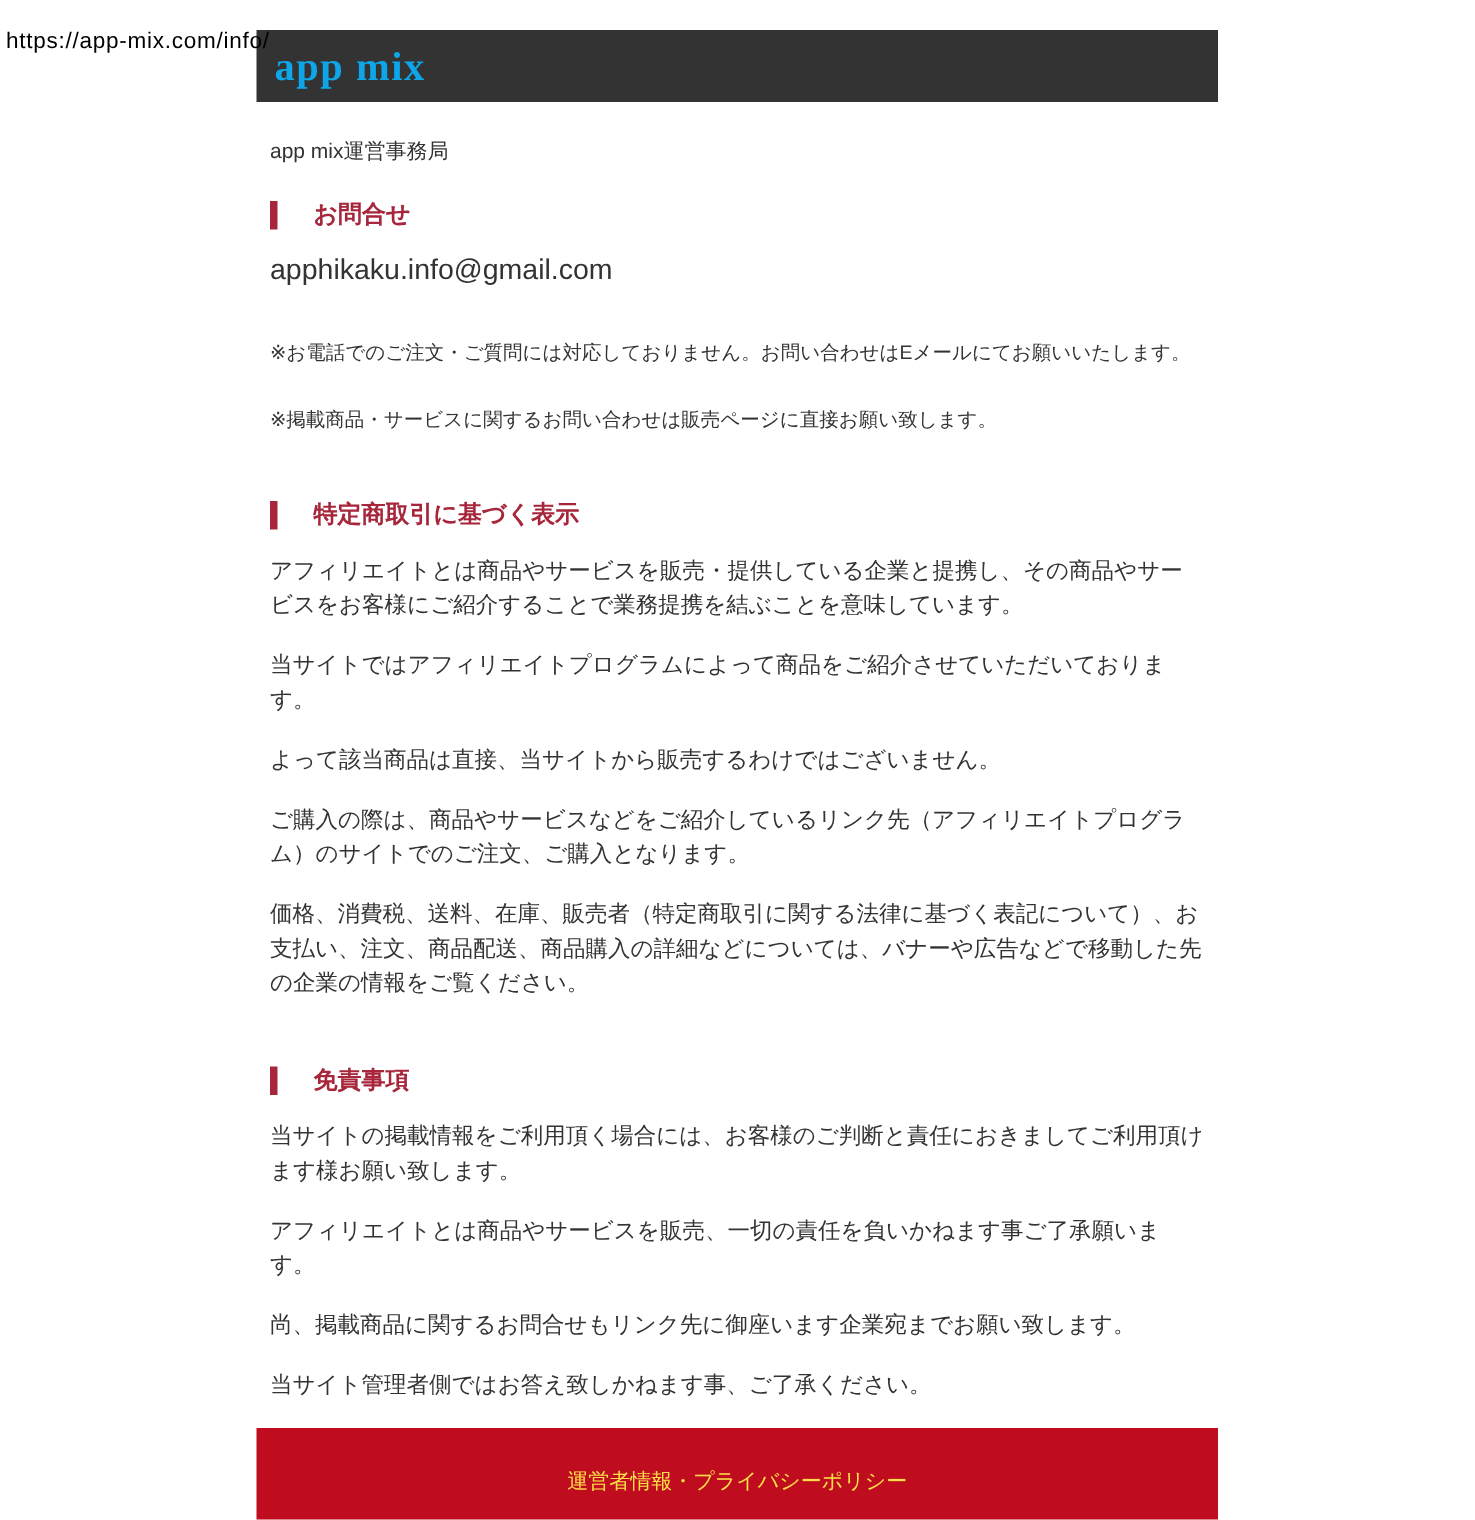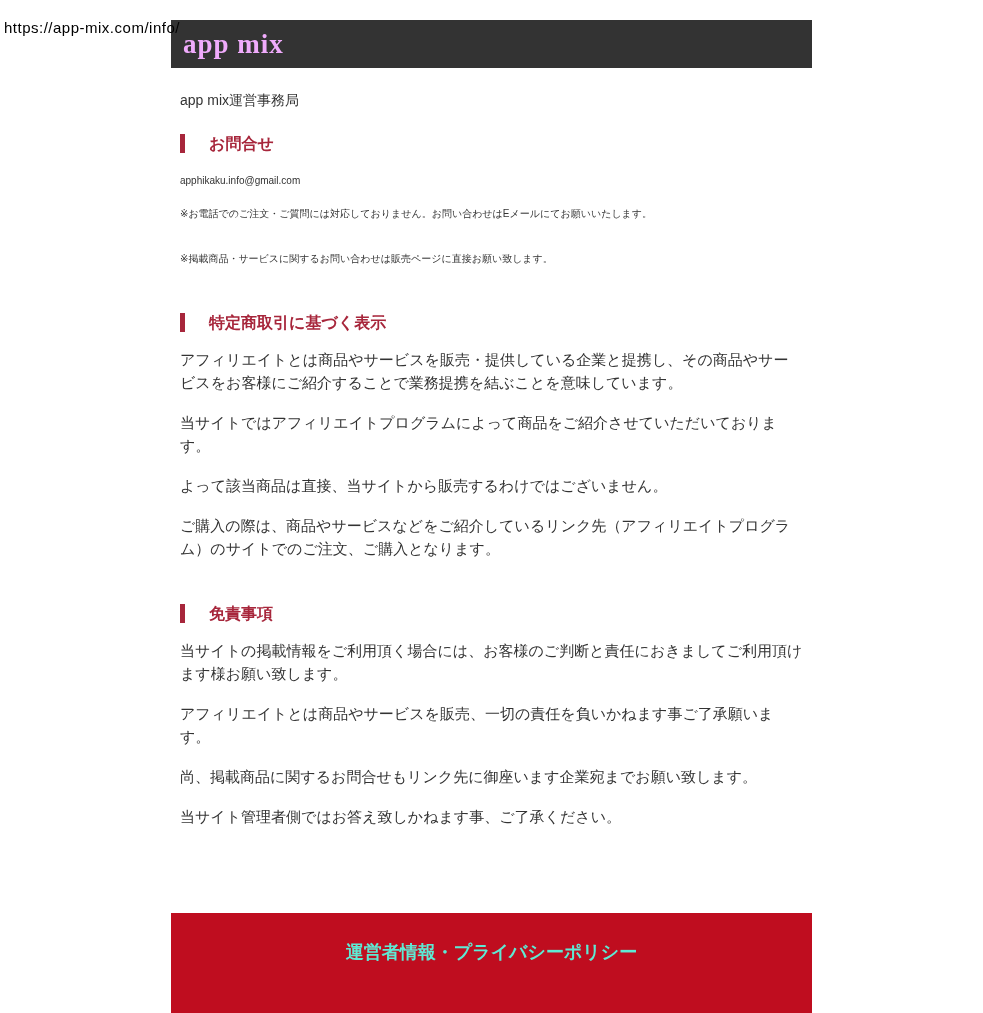--- a/index.html
+++ b/index.html
@@ -32,21 +32,21 @@
     background: #333333;
     display: flex;
     align-items: center;
     padding-left: 12px;
     flex: 0 0 auto;
   }
   .logo {
     font-family: "Liberation Serif", "DejaVu Serif", serif;
     font-weight: bold;
     font-size: 27px;
-    color: #f0abfc;
+    color: #0ea5e9;
     letter-spacing: 1px;
     cursor: pointer;
   }
   .content {
     padding: 0 9px;
     flex: 0 0 auto;
   }
   .org {
     margin: 24px 0 0;
     font-size: 14px;
@@ -56,50 +56,49 @@
     line-height: 19px;
     font-weight: bold;
     color: #a7263b;
     border-left: 5px solid #a7263b;
     padding-left: 24px;
     margin: 44px 0 16px;
   }
   h2.sec.first { margin-top: 24px; }
   p { margin: 0; }
   .email {
-    font-size: 10px;
+    font-size: 19px;
     line-height: 23px;
-    margin-bottom: 12px;
+    margin-bottom: 33px;
   }
   .note {
-    font-size: 10px;
+    font-size: 13px;
     line-height: 20px;
     margin-bottom: 25px;
   }
   .body-p {
     font-size: 15px;
     line-height: 23px;
     margin-bottom: 17px;
   }
   .site-footer {
     margin-top: auto;
     height: 100px;
     background: #bf0d1f;
     color: #ffffff;
     text-align: center;
     padding-top: 27px;
     flex: 0 0 auto;
   }
   .footer-link {
     display: inline-block;
-    font-size: 18px;
-    color: #5eead4;
+    font-size: 14px;
+    color: #fde047;
     text-decoration: none;
     cursor: pointer;
-    font-weight: bold;
   }
 </style>
 </head>
 <body>
 
 <div class="url-overlay">https://app-mix.com/info/</div>
 
 <div class="container">
 
   <header class="site-header">
@@ -117,20 +116,21 @@
     <p class="note">※お電話でのご注文・ご質問には対応しておりません。お問い合わせはEメールにてお願いいたします。</p>
     <p class="note">※掲載商品・サービスに関するお問い合わせは販売ページに直接お願い致します。</p>
 
     <h2 class="sec">
       <span>特定商取引に基づく表示</span>
     </h2>
     <p class="body-p">アフィリエイトとは商品やサービスを販売・提供している企業と提携し、その商品やサービスをお客様にご紹介することで業務提携を結ぶことを意味しています。</p>
     <p class="body-p">当サイトではアフィリエイトプログラムによって商品をご紹介させていただいております。</p>
     <p class="body-p">よって該当商品は直接、当サイトから販売するわけではございません。</p>
     <p class="body-p">ご購入の際は、商品やサービスなどをご紹介しているリンク先（アフィリエイトプログラム）のサイトでのご注文、ご購入となります。</p>
+    <p class="body-p">価格、消費税、送料、在庫、販売者（特定商取引に関する法律に基づく表記について）、お支払い、注文、商品配送、商品購入の詳細などについては、バナーや広告などで移動した先の企業の情報をご覧ください。</p>
 
     <h2 class="sec">
       <span>免責事項</span>
     </h2>
     <p class="body-p">当サイトの掲載情報をご利用頂く場合には、お客様のご判断と責任におきましてご利用頂けます様お願い致します。</p>
     <p class="body-p">アフィリエイトとは商品やサービスを販売、一切の責任を負いかねます事ご了承願います。</p>
     <p class="body-p">尚、掲載商品に関するお問合せもリンク先に御座います企業宛までお願い致します。</p>
     <p class="body-p">当サイト管理者側ではお答え致しかねます事、ご了承ください。</p>
 
   </main>

